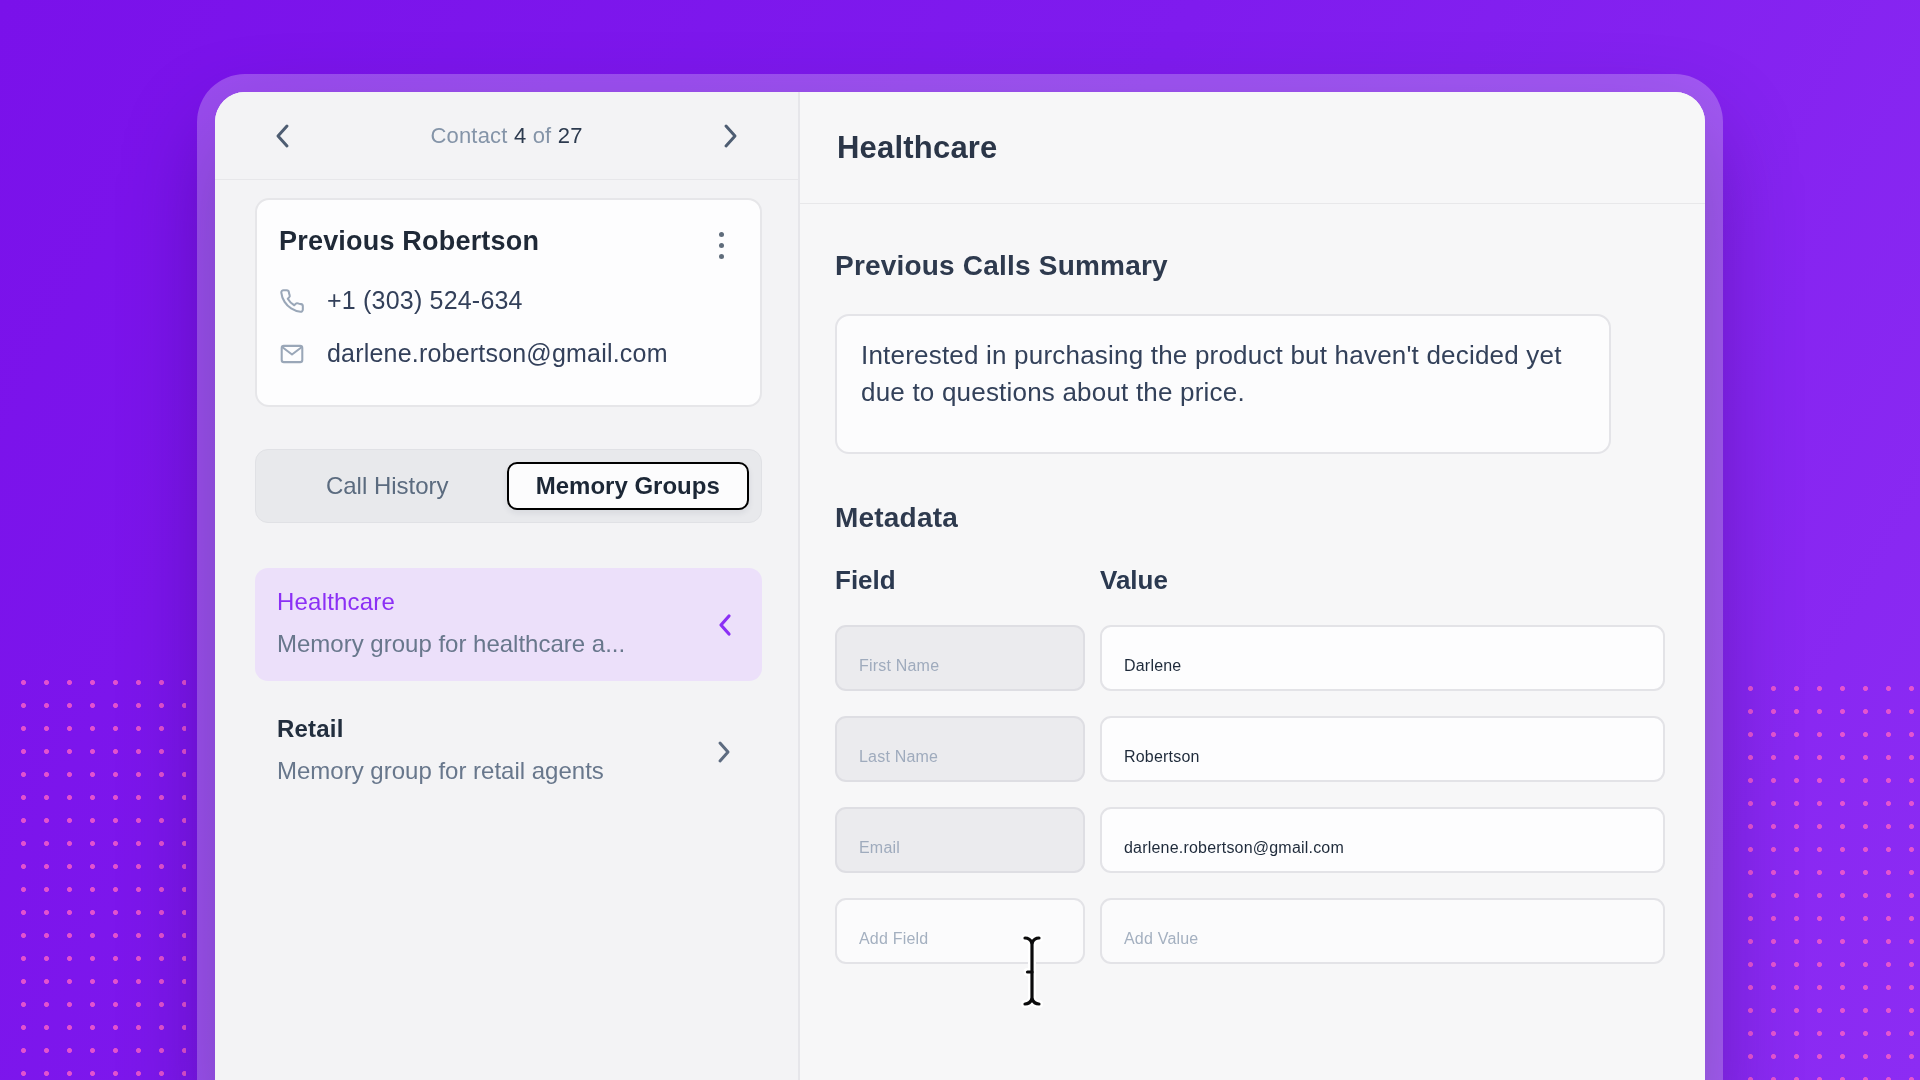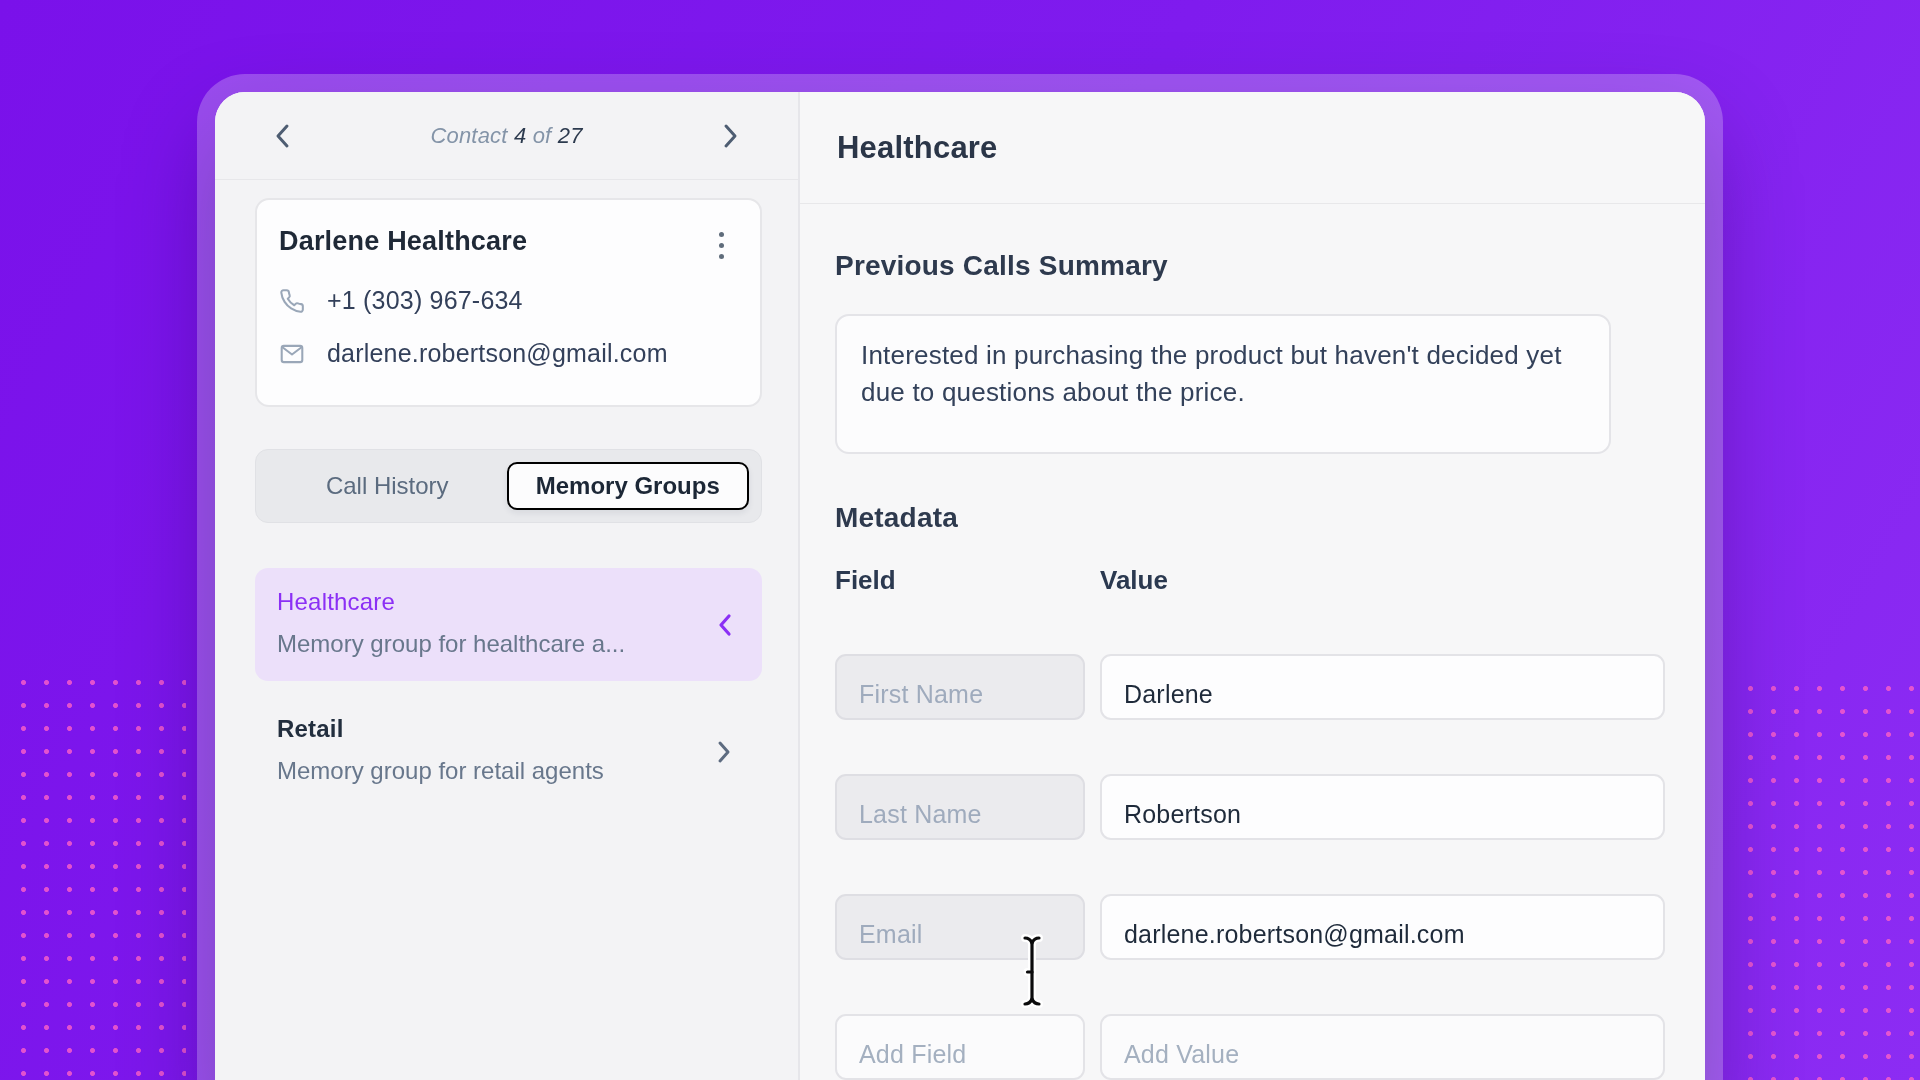--- a/index.html
+++ b/index.html
@@ -25,21 +25,21 @@
     background:#f7f7f8;
   }
 
   
   .sidebar{ width:585px; height:100%; background:#f3f3f5; border-right:2px solid #e6e6ea; }
   .pager{
     height:88px; display:flex; align-items:center; padding:0 55px;
     border-bottom:1px solid #e7e7ea;
   }
   .pager-btn{ width:24px; height:24px; display:flex; align-items:center; justify-content:center; cursor:pointer; }
-  .pager-title{ flex:1; text-align:center; font-size:22px; color:#8494a8; letter-spacing:.2px;font-style:italic; }
+  .pager-title{ flex:1; text-align:center; font-size:22px; color:#8494a8; letter-spacing:.2px; }
   .pager-title .num{ color:#2c3a4e; }
 
   .contact-card{
     margin:18px 38px 0 40px; width:507px; height:209px; background:#fdfdfe;
     border:2px solid #e6e6e9; border-radius:14px; padding:26px 26px 0 22px;
   }
   .contact-top{ display:flex; align-items:flex-start; }
   .contact-name{ font-size:27px; font-weight:700; color:#1f2937; letter-spacing:.2px; flex:1; }
   .kebab{ width:26px; height:34px; display:flex; flex-direction:column; align-items:center; justify-content:center; gap:6px; cursor:pointer; margin-top:2px; }
   .kebab i{ width:5px; height:5px; border-radius:50%; background:#5f6c7b; }
@@ -80,22 +80,22 @@
     border:2px solid #e4e4e8; border-radius:14px; padding:21px 26px 0 24px;
   }
   .summary-text{ font-size:26px; line-height:37px; color:#33415a; letter-spacing:.2px; }
 
   .heading-metadata{ margin-top:48px; }
   .metadata-subtitle{ margin-top:17px; font-size:26px; color:#5f7087; letter-spacing:.2px; }
 
   .meta-grid{ margin-top:31px; display:grid; grid-template-columns:250px 565px; column-gap:15px; row-gap:25px; }
   .col-header{ font-size:26px; font-weight:700; color:#2b3950; margin-bottom:4px; }
   .meta-input{
-    height:66px; border-radius:11px; font-family:inherit; font-size:25px; letter-spacing:.2px;
-    padding:15px 20px 0 22px; outline:none; width:100%;margin-top:29px;
+    height:66px; border-radius:11px; font-family:inherit; font-size:16px; letter-spacing:.2px;
+    padding:15px 20px 0 22px; outline:none; width:100%;
   }
   .field-locked{ background:#ebebee; border:2px solid #dedee3; color:#9fabbd; }
   .field-locked::placeholder{ color:#9fabbd; opacity:1; }
   .value-filled{ background:#fdfdfe; border:2px solid #e3e3e7; color:#1e2a3a; }
   .field-new, .value-new{ background:#fbfbfc; border:2px solid #e3e3e7; color:#1e2a3a; }
   .field-new::placeholder, .value-new::placeholder{ color:#a4b0c0; opacity:1; }
 
   .ibeam-cursor{ position:absolute; left:1014px; top:934px; pointer-events:none; }
 </style>
 </head>
@@ -118,34 +118,34 @@
         <div class="pager-title"><span>Contact</span> <span class="num">4</span> <span>of</span> <span class="num">27</span></div>
         <div class="pager-btn">
           <svg width="18" height="26" viewBox="0 0 18 26">
             <polyline points="4,3 13,13 4,23" fill="none" stroke="#4e5d72" stroke-width="3" stroke-linecap="round" stroke-linejoin="round"></polyline>
           </svg>
         </div>
       </div>
 
       <div class="contact-card">
         <div class="contact-top">
-          <div class="contact-name">Darlene Healthcare</div>
+          <div class="contact-name">Previous Robertson</div>
           <div class="kebab">
               <i></i>
               <i></i>
               <i></i>
             </div>
         </div>
         <div class="contact-row">
           <span class="cicon">
             <svg width="26" height="26" viewBox="0 0 24 24" fill="none" stroke="#9aa7b8" stroke-width="1.9" stroke-linecap="round" stroke-linejoin="round">
               <path d="M22 16.92v3a2 2 0 0 1-2.18 2 19.79 19.79 0 0 1-8.63-3.07 19.5 19.5 0 0 1-6-6 19.79 19.79 0 0 1-3.07-8.67A2 2 0 0 1 4.11 2h3a2 2 0 0 1 2 1.72 12.84 12.84 0 0 0 .7 2.81 2 2 0 0 1-.45 2.11L8.09 9.91a16 16 0 0 0 6 6l1.27-1.27a2 2 0 0 1 2.11-.45 12.84 12.84 0 0 0 2.81.7A2 2 0 0 1 22 16.92z"></path>
             </svg>
           </span>
-          <span class="ctext">+1 (303) 967-634</span>
+          <span class="ctext">+1 (303) 524-634</span>
         </div>
         <div class="contact-row">
           <span class="cicon">
             <svg width="26" height="26" viewBox="0 0 24 24" fill="none" stroke="#9aa7b8" stroke-width="1.9" stroke-linecap="round" stroke-linejoin="round">
               <rect x="2.5" y="4.5" width="19" height="15" rx="2"></rect>
               <polyline points="3.5,6 12,12.5 20.5,6"></polyline>
             </svg>
           </span>
           <span class="ctext">darlene.robertson@gmail.com</span>
         </div>

